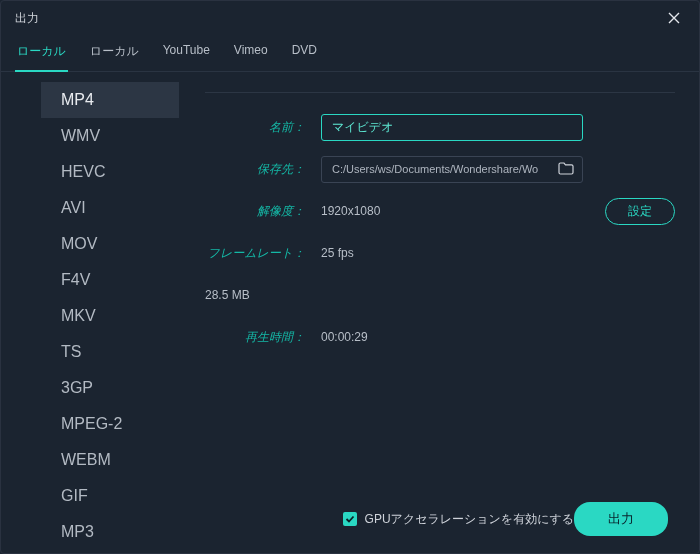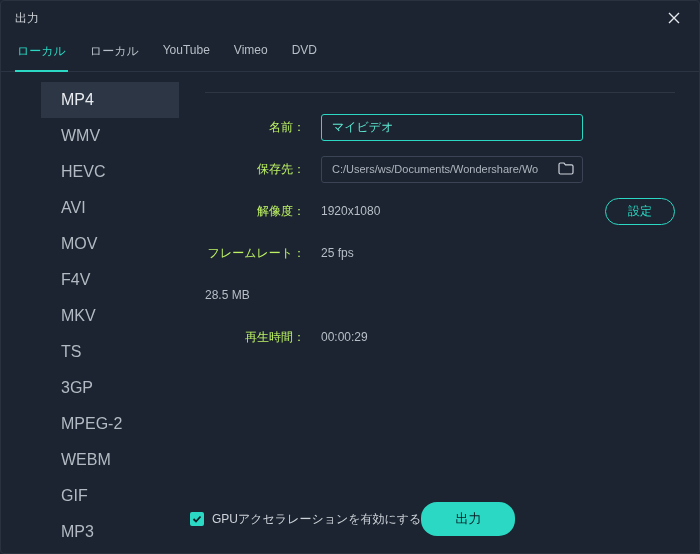--- a/index.html
+++ b/index.html
@@ -64,22 +64,22 @@
 .section-head .line {
   flex: 1; height: 1px; background: #2c3644;
 }
 .section-head .lbl { color: #c0c6cf; font-size: 11px; white-space: nowrap; }
 
 .row {
   display: flex; align-items: center; margin-bottom: 14px;
   min-height: 28px;
 }
 .row-label {
-  width: 116px; text-align: right; color: #bef264;
-  padding-right: 16px; font-size: 12px;
+  width: 116px; text-align: right; color: #14b8a6;
+  padding-right: 16px; font-size: 12px; font-style: italic;
 }
 .row-value { display: flex; align-items: center; gap: 12px; flex: 1; }
 
 .input-text {
   flex: 1; max-width: 262px;
   background: #1b2430; border: 1px solid #2ad8c3;
   color: #5eead4; padding: 5px 10px; border-radius: 3px;
   font-size: 12px; height: 27px;
 }
 .path-box {
@@ -97,21 +97,21 @@
 .settings-btn {
   margin-left: auto;
   border: 1px solid #2ad8c3; color: #2ad8c3;
   background: transparent; border-radius: 14px;
   padding: 4px 22px; font-size: 12px; cursor: pointer;
 }
 
 .footer {
   position: absolute; bottom: 0; left: 0; right: 0;
   padding: 14px 32px 18px 190px;
-  display: flex; align-items: center; justify-content: flex-start;
+  display: flex; align-items: center; justify-content: flex-end;
 }
 .gpu-check { display: flex; align-items: center; gap: 8px; cursor: pointer; }
 .checkbox {
   width: 14px; height: 14px; border-radius: 2px;
   background: #2ad8c3; display: flex; align-items: center; justify-content: center;
 }
 .checkbox svg { display: block; }
 .gpu-label { color: #cfd3da; font-size: 12px; }
 
 .export-btn {

